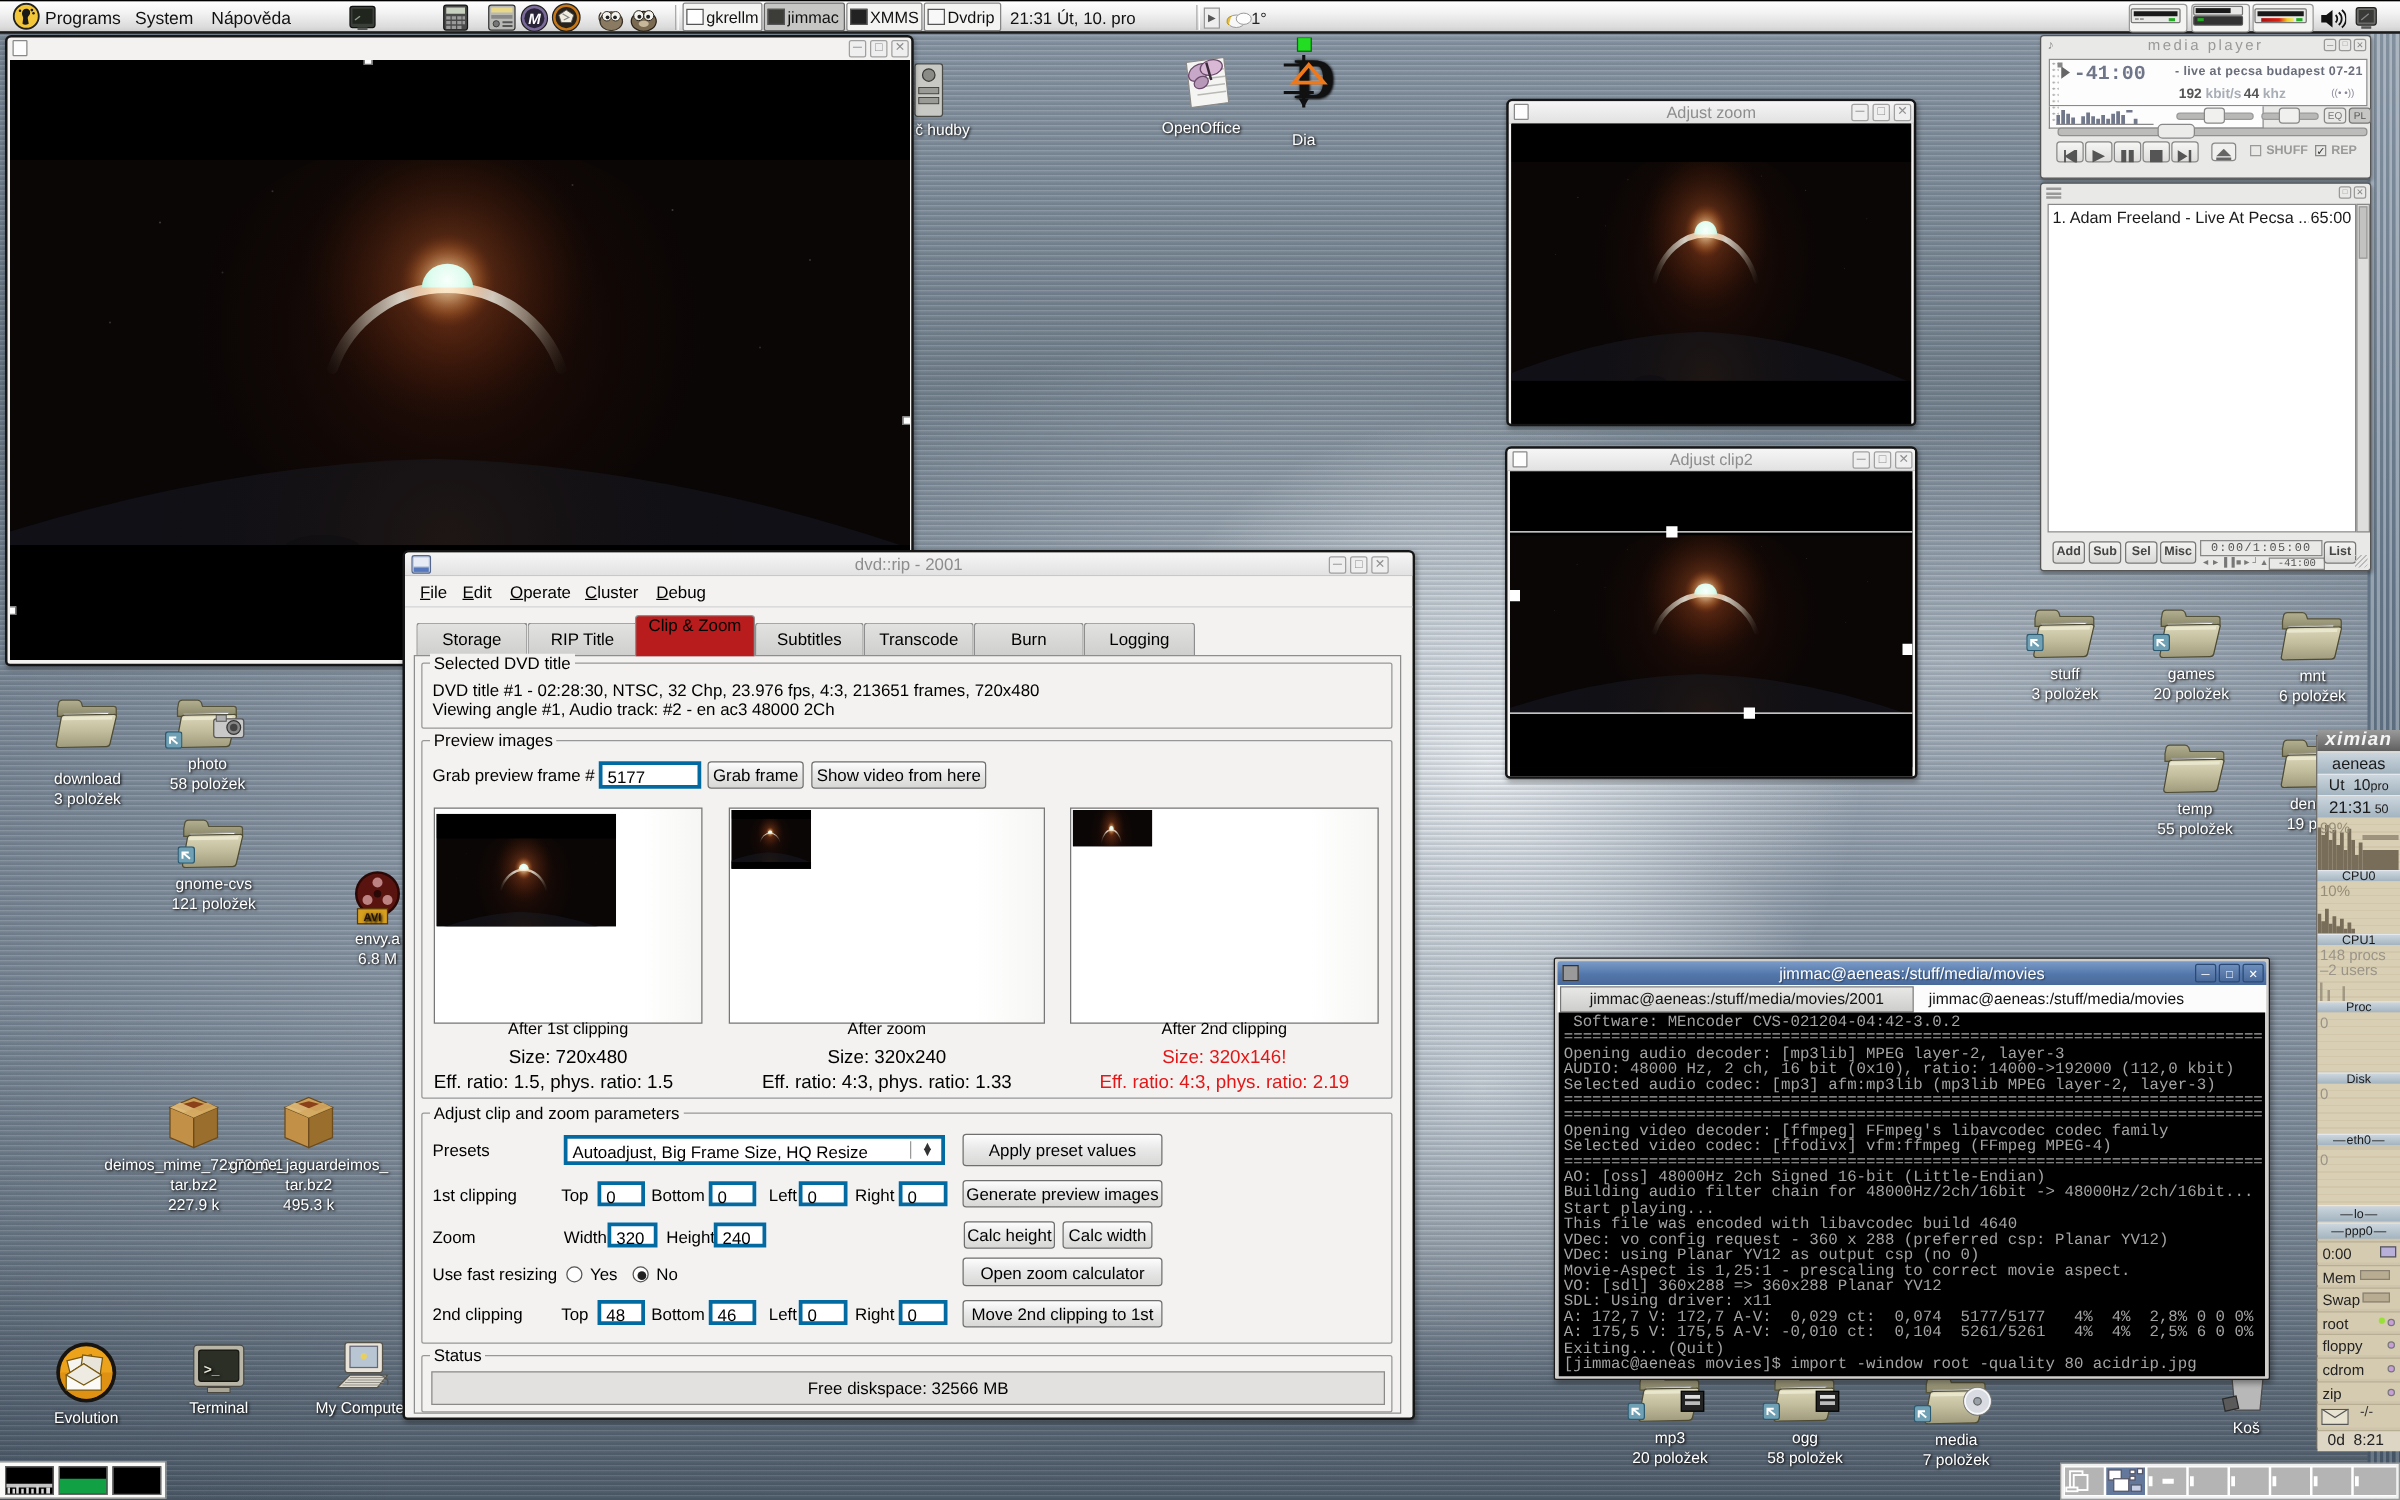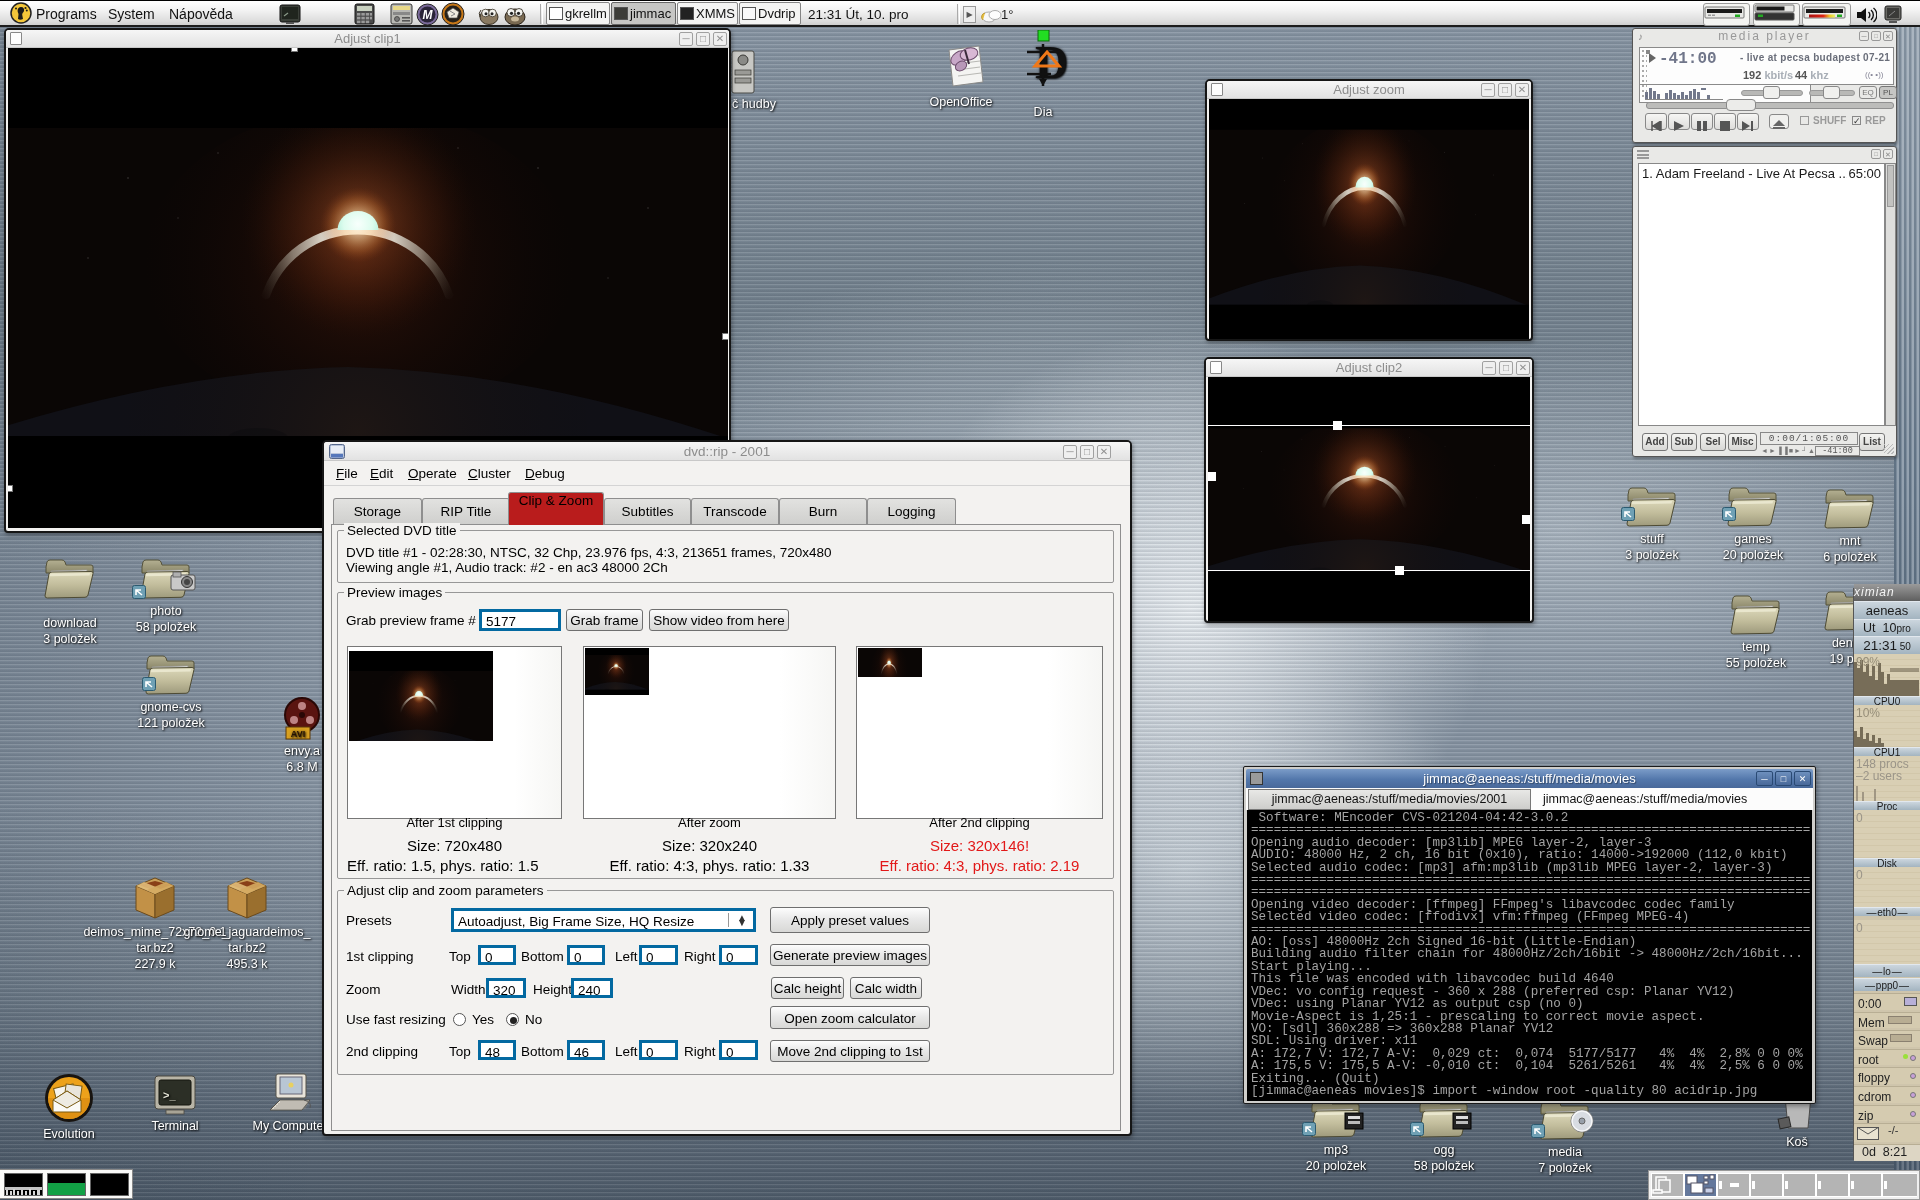--- a/index.html
+++ b/index.html
@@ -383,21 +383,20 @@
   <ellipse cx="29" cy="10" rx="13" ry="3.5" fill="#6a6a6a" stroke="#3a3a3a"></ellipse>
   <path d="M22,12 l4,0 l0,-4 a2,2 0 0 1 4,0 l0,4 l-4,0" fill="none" stroke="#3a3a3a" stroke-width="1.2"></path>
   <rect x="10" y="32" width="11" height="10" fill="#5a5a5a" stroke="#2a2a2a" transform="rotate(-12 15 37)"></rect>
  </svg>
  <div style="margin-top:2px">Koš</div>
   </div>
 
 
 
 <div class="win" style="left:4px;top:28px;width:727px;height:505px">
- <div class="tb">Adjust clip1</div>
  <div class="pageic" style="left:4px;top:2px"></div>
  <div class="tbb" style="right:36px">─</div>
     <div class="tbb" style="right:19px">□</div>
     <div class="tbb" style="right:2px">✕</div>
  <div style="position:absolute;left:2px;top:18px;width:720px;height:480px;background:#000;overflow:hidden">
   <svg viewBox="0 0 720 480" preserveAspectRatio="none" width="720" height="480">
         <use href="#scene"></use>
       </svg>
   <div style="position:absolute;left:283px;top:-3px;width:7px;height:7px;background:#fff;border:1px solid #777"></div>
   <div style="position:absolute;left:-2px;top:437px;width:7px;height:7px;background:#fff;border:1px solid #777"></div>
@@ -543,20 +542,24 @@
   <div class="lbl" style="left:111px;top:153px">Top</div>
       <div class="gin" style="left:140px;top:149px;width:38px;height:20px">48</div>
   <div class="lbl" style="left:183px;top:153px">Bottom</div>
       <div class="gin" style="left:229px;top:149px;width:38px;height:20px">46</div>
   <div class="lbl" style="left:277px;top:153px">Left</div>
       <div class="gin" style="left:301px;top:149px;width:39px;height:20px">0</div>
   <div class="lbl" style="left:346px;top:153px">Right</div>
       <div class="gin" style="left:381px;top:149px;width:39px;height:20px">0</div>
   <div class="gbtn" style="left:432px;top:149px;width:160px;height:22px;padding-top:3px">Move 2nd clipping to 1st</div>
  </div>
+ <div class="grp" style="left:13px;top:642px;width:777px;height:46px">
+      <div class="glab">Status</div>
+  <div style="position:absolute;left:7px;top:12px;width:763px;height:27px;background:#e2e1df;border:1px solid #8a8a8a;text-align:center;font-size:13.5px;padding-top:5px">Free diskspace: 32566 MB</div>
+ </div>
 </div>
 
 
 
 <div style="position:absolute;left:1632px;top:28px;width:265px;height:115px;background:#e9e9e7;border:1px solid #555;border-radius:3px;box-shadow:1px 2px 3px rgba(0,0,0,.3)">
  <div style="position:absolute;left:0;top:0;right:0;height:15px;text-align:center;font-size:12px;letter-spacing:2px;color:#999;line-height:15px">media player</div>
  <div style="position:absolute;left:5px;top:2px;font-size:10px;color:#888">♪</div>
  <div style="position:absolute;right:27px;top:2px;width:10px;height:10px;border:1px solid #999;border-radius:2px;font-size:7px;line-height:9px;text-align:center;color:#888">─</div>
  <div style="position:absolute;right:15px;top:2px;width:10px;height:10px;border:1px solid #999;border-radius:2px;font-size:6px;line-height:9px;text-align:center;color:#888">□</div>
  <div style="position:absolute;right:3px;top:2px;width:10px;height:10px;border:1px solid #999;border-radius:2px;font-size:7px;line-height:9px;text-align:center;color:#888">✕</div>
@@ -645,21 +648,21 @@
  <div style="position:absolute;left:127px;top:285px;width:98px;height:13px;border:1px solid #888;font-family:'Liberation Mono',monospace;font-size:9.5px;color:#555;text-align:center;line-height:12px;letter-spacing:1px">0:00/1:05:00</div>
  <div style="position:absolute;left:128px;top:300px;font-size:7px;color:#777;letter-spacing:1px">◄►▐▐■►┘▲</div>
  <div style="position:absolute;left:182px;top:299px;width:45px;height:10px;border:1px solid #888;font-family:'Liberation Mono',monospace;font-size:8.5px;color:#555;text-align:center;line-height:9px">-41:00</div>
  <div class="plb" style="left:226px">List</div>
  <div style="position:absolute;right:2px;bottom:2px;width:10px;height:10px;background:repeating-linear-gradient(135deg,#bbb 0 1px,transparent 1px 3px)"></div>
 </div>
 
 
 
 <div style="position:absolute;left:1853px;top:588px;width:67px;height:572px;background:#cfc5ac;border:1px solid #555;border-right:none;font-family:'Liberation Sans',sans-serif">
- <div style="position:absolute;left:0;top:-5px;width:100%;height:17px;background:linear-gradient(180deg,#9a9a9a,#5f5f5f);color:#f4f4f4;font-size:12px;font-weight:normal;font-style:italic;text-align:left;line-height:16px;letter-spacing:1px">ximian</div>
+ <div style="position:absolute;left:0;top:-5px;width:100%;height:17px;background:linear-gradient(180deg,#9a9a9a,#5f5f5f);color:#f4f4f4;font-size:15px;font-weight:bold;font-style:italic;text-align:center;line-height:16px;letter-spacing:1px">ximian</div>
  <div class="gkband" style="top:12px;height:18px;font-size:13px;line-height:18px">aeneas</div>
  <div class="gkband" style="top:30px;height:17px;font-size:12.5px;line-height:17px">Ut&nbsp;&nbsp;10<span style="font-size:10px">pro</span></div>
  <div class="gkband" style="top:47px;height:18px;font-size:13.5px;line-height:18px">21:31<span style="font-size:10px"> 50</span></div>
  <div class="gkchart" style="top:65px;height:42px">
   <svg width="65" height="42">
         <g fill="#776d58">
    <rect x="0" y="8" width="3" height="34"></rect>
           <rect x="3" y="14" width="3" height="28"></rect>
           <rect x="6" y="6" width="3" height="36"></rect>
           <rect x="9" y="18" width="3" height="24"></rect>

